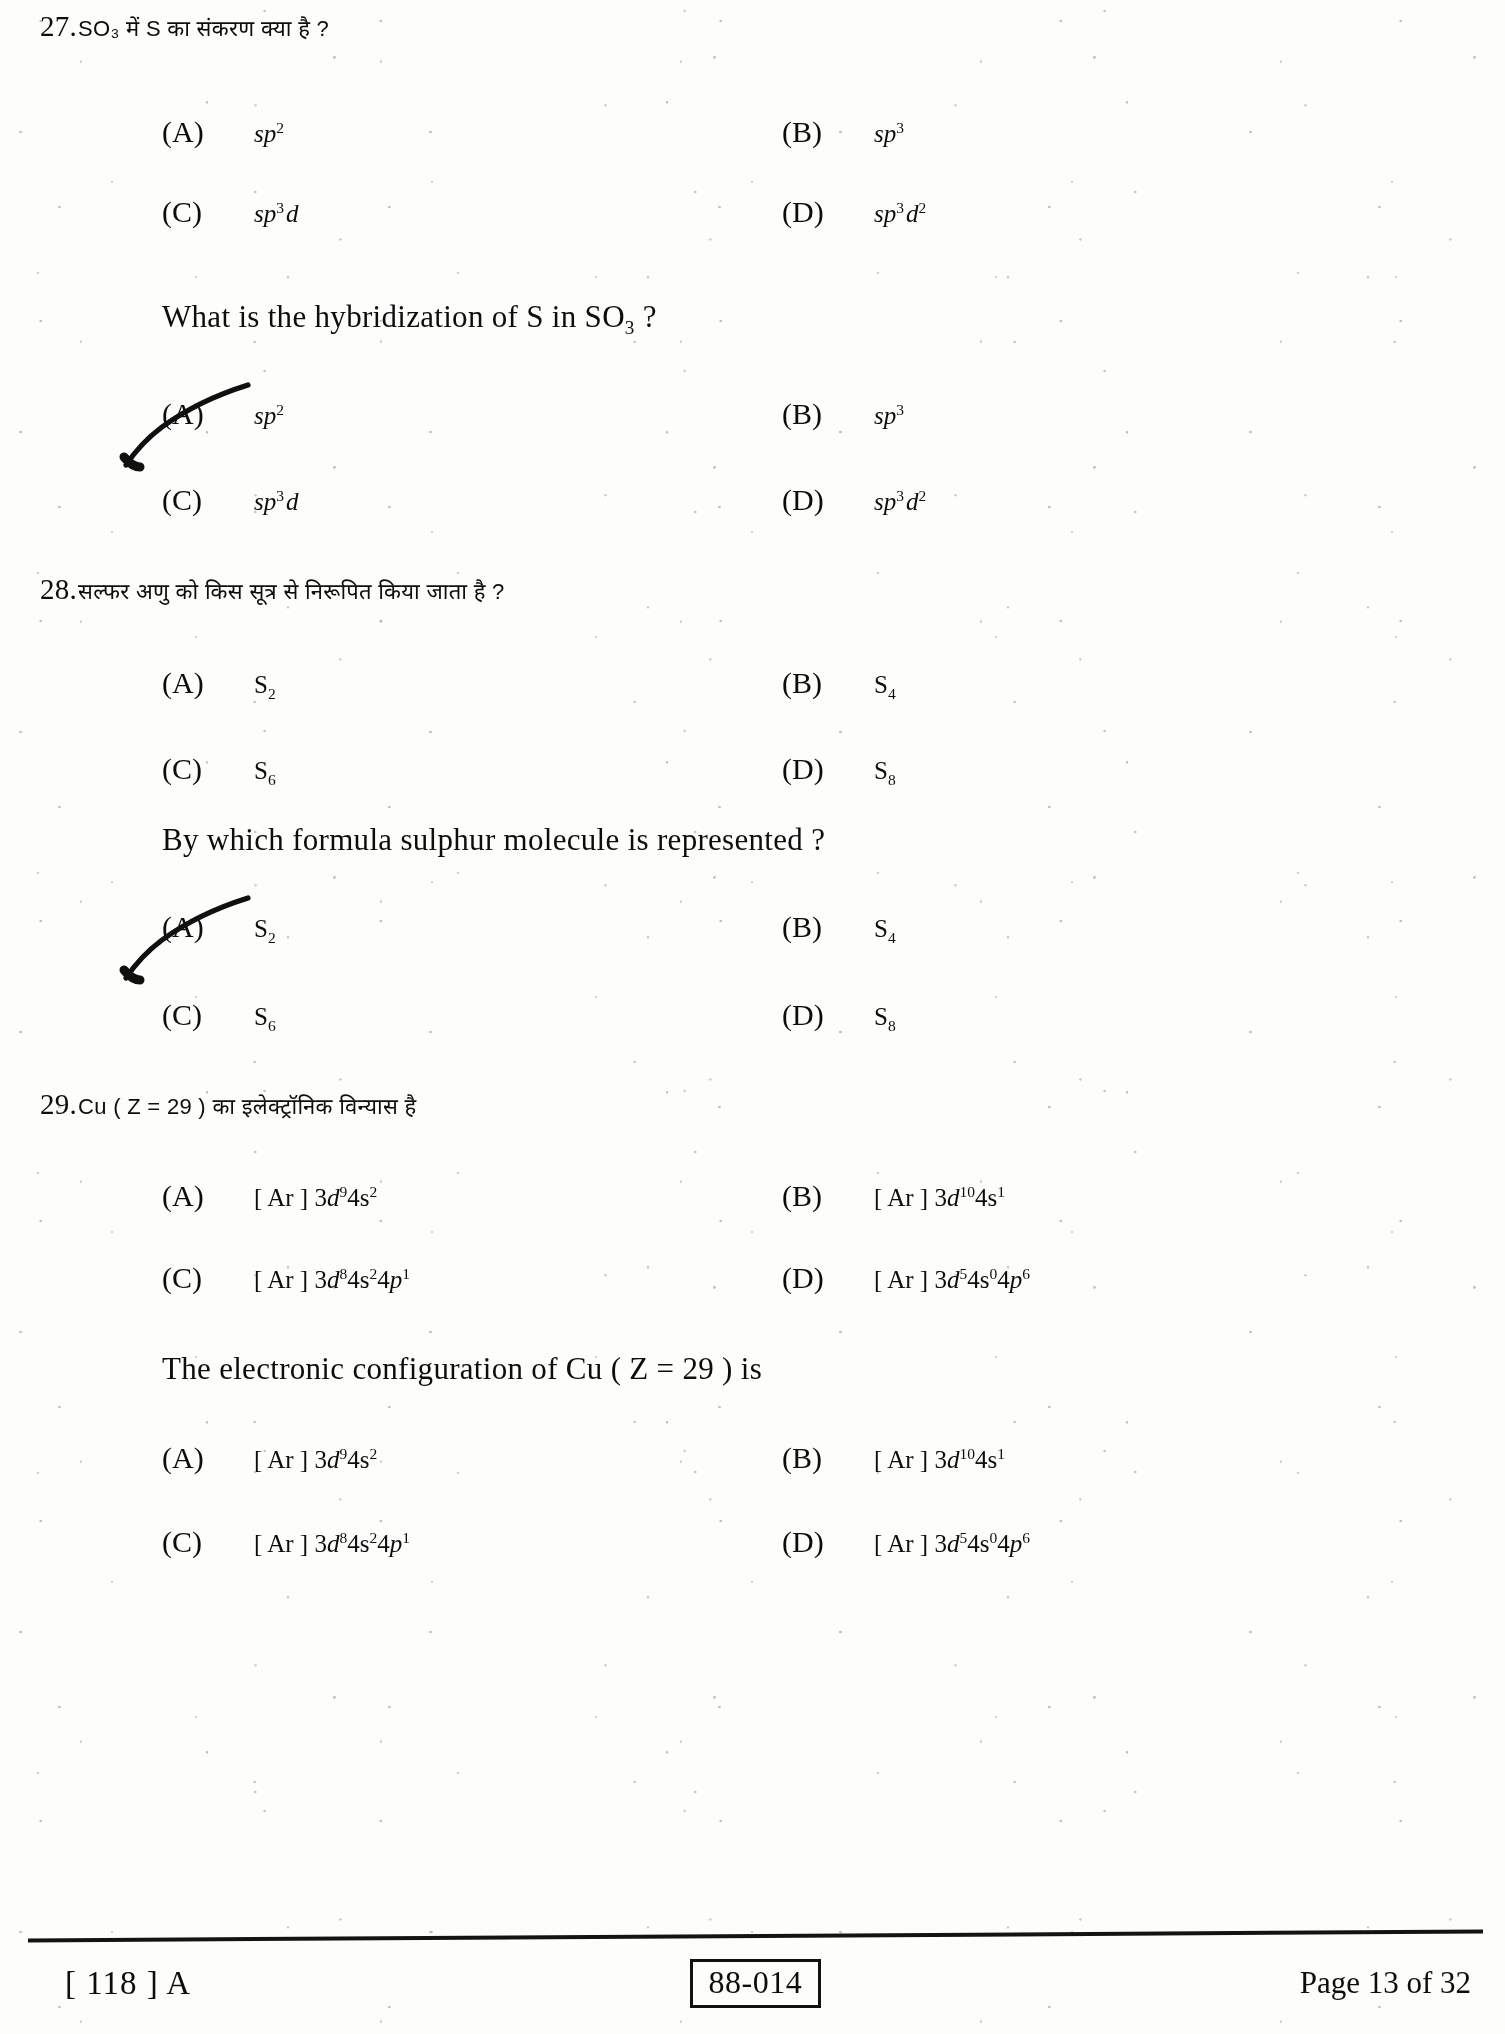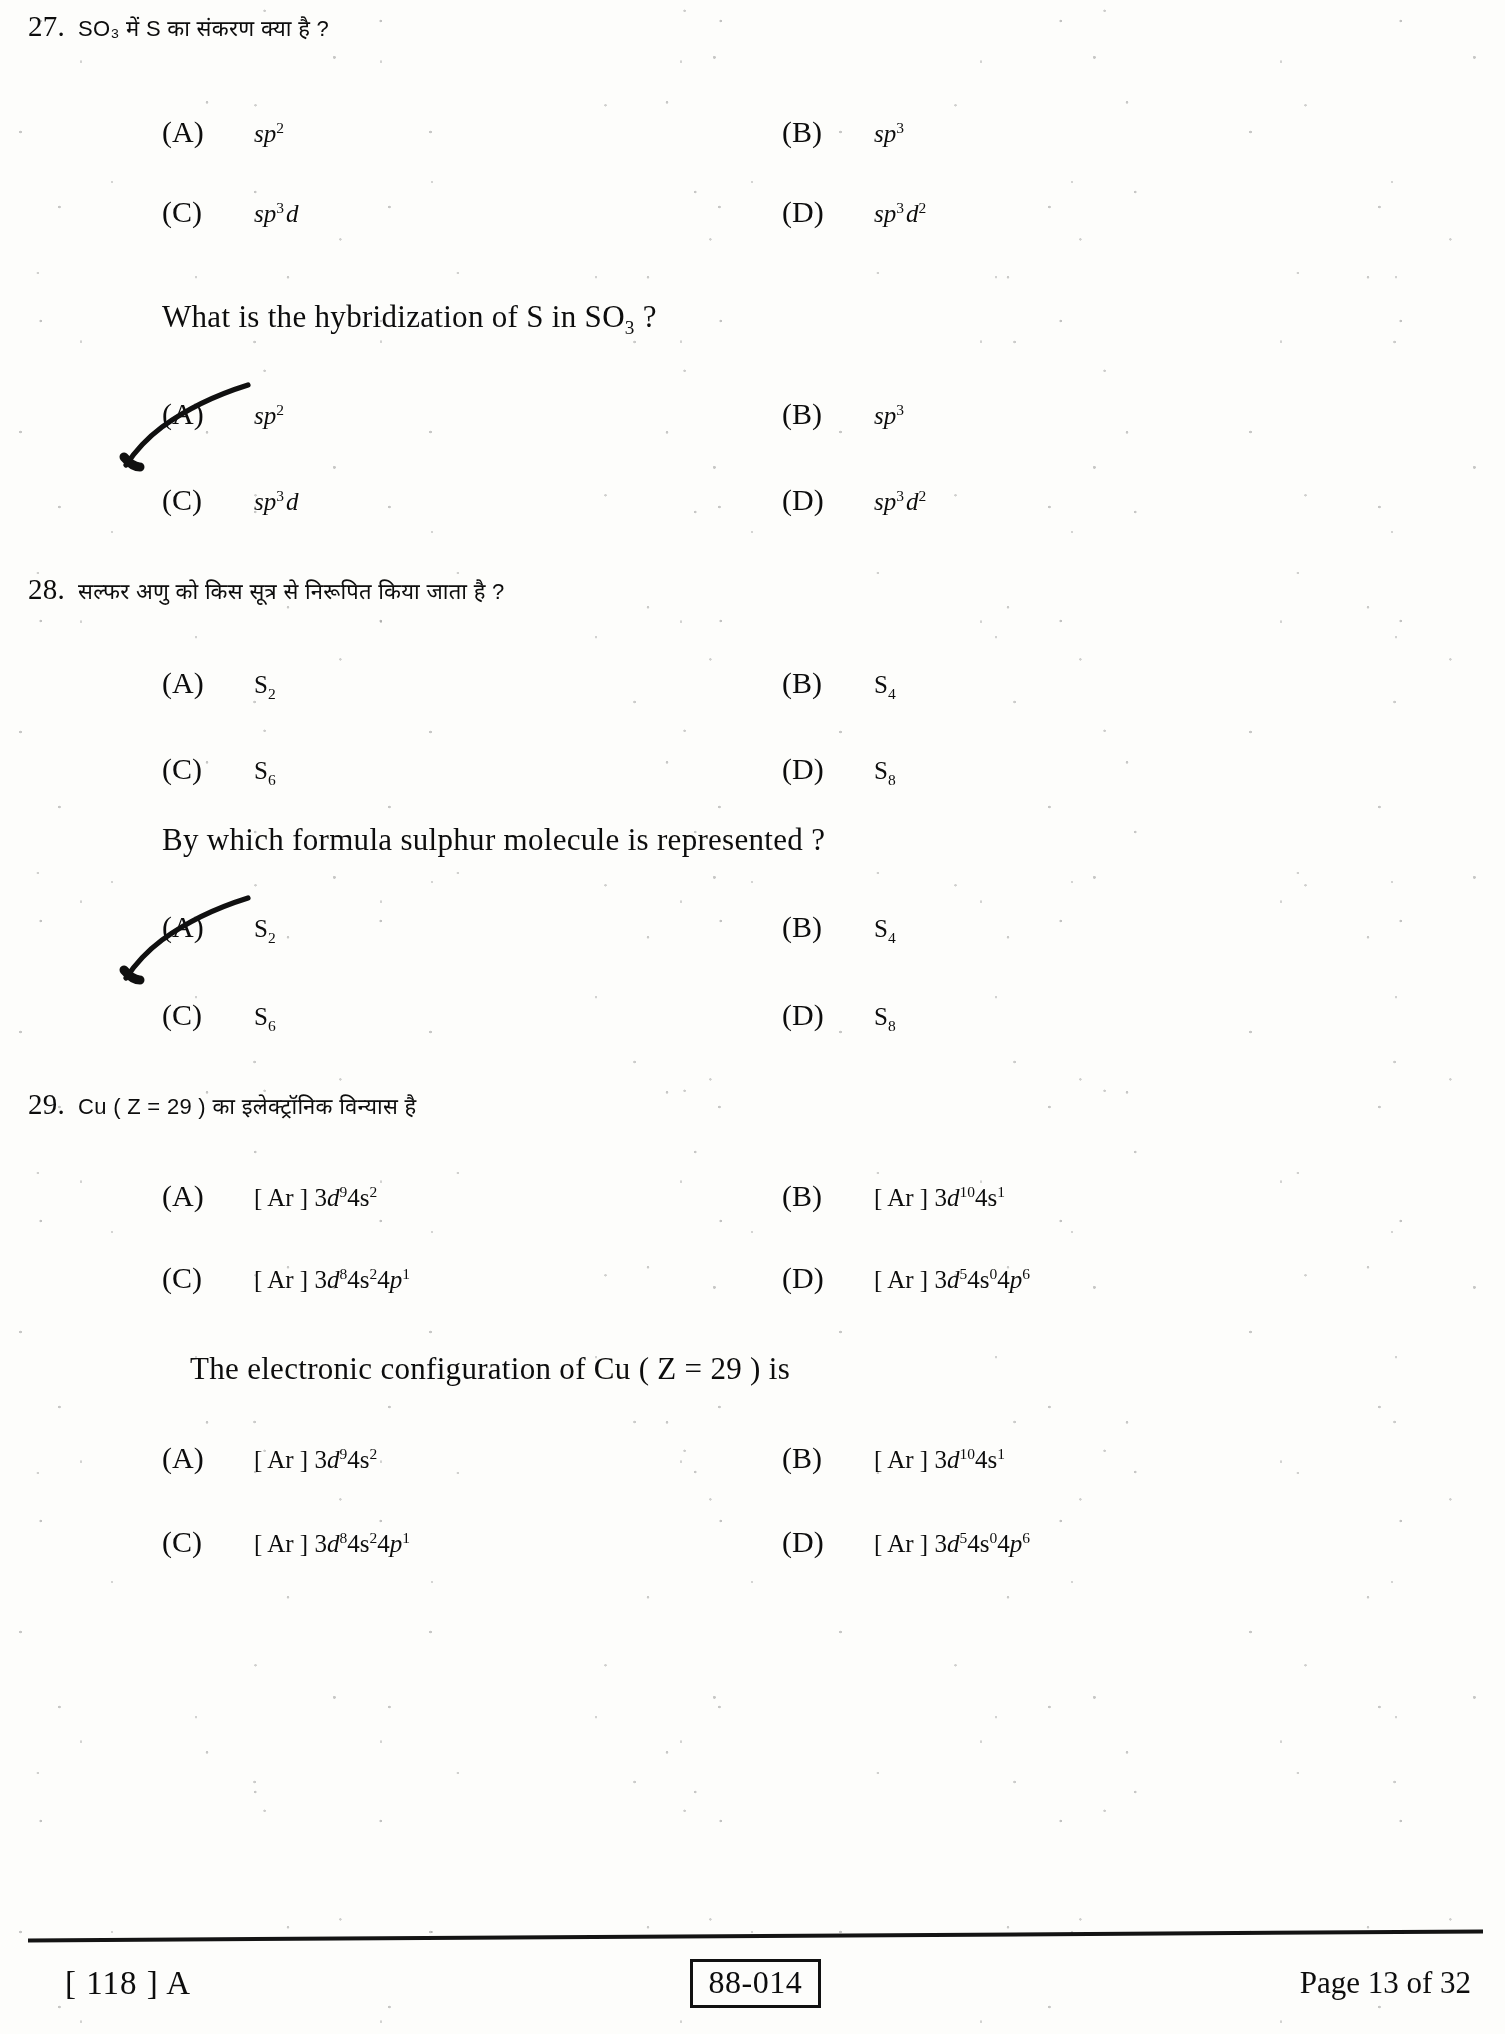--- a/index.html
+++ b/index.html
@@ -55,21 +55,21 @@
   .qblock { position: relative; }
   .qline {
     display: flex;
     align-items: baseline;
     font-size: 30px;
     letter-spacing: .2px;
   }
   .qnum {
     width: 78px;
     flex: 0 0 78px;
-    padding-left: 28px;
+    padding-left: 40px;
     box-sizing: border-box;
     font-size: 29px;
   }
   .qtext-hi {
     font-family: "Liberation Sans", "DejaVu Sans", sans-serif;
     font-size: 22px;
     font-weight: 400;
     letter-spacing: .3px;
   }
   .qtext-en {
@@ -314,21 +314,21 @@
         <span class="opt left">
           <span class="opt-label">(C)</span>
           <span class="opt-val upright">[ Ar ] 3<span class="ital">d</span><sup>8</sup>4s<sup>2</sup>4<span class="ital">p</span><sup>1</sup></span>
         </span>
         <span class="opt right">
           <span class="opt-label">(D)</span>
           <span class="opt-val upright">[ Ar ] 3<span class="ital">d</span><sup>5</sup>4s<sup>0</sup>4<span class="ital">p</span><sup>6</sup></span>
         </span>
       </div>
 
-      <div class="qtext-en" style="margin-top:56px;margin-left:28px;">The electronic configuration of Cu ( Z = 29 ) is</div>
+      <div class="qtext-en" style="margin-top:56px;">The electronic configuration of Cu ( Z = 29 ) is</div>
 
       <div class="opt-row" style="margin-top:54px;">
         <span class="opt left">
           <span class="opt-label">(A)</span>
           <span class="opt-val upright">[ Ar ] 3<span class="ital">d</span><sup>9</sup>4s<sup>2</sup></span>
         </span>
         <span class="opt right">
           <span class="opt-label">(B)</span>
           <span class="opt-val upright">[ Ar ] 3<span class="ital">d</span><sup>10</sup>4s<sup>1</sup></span>
         </span>

